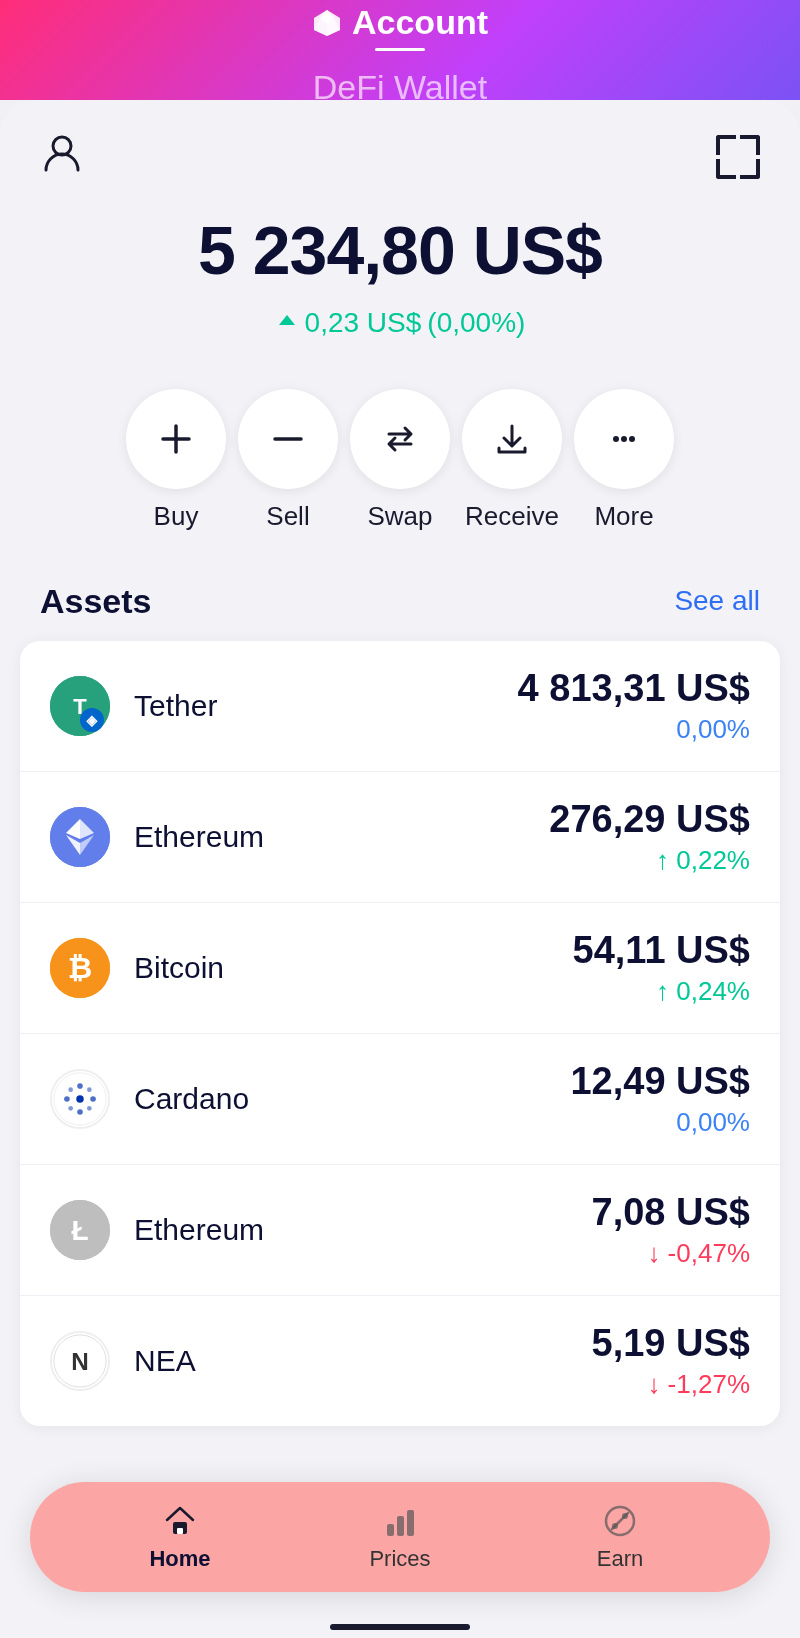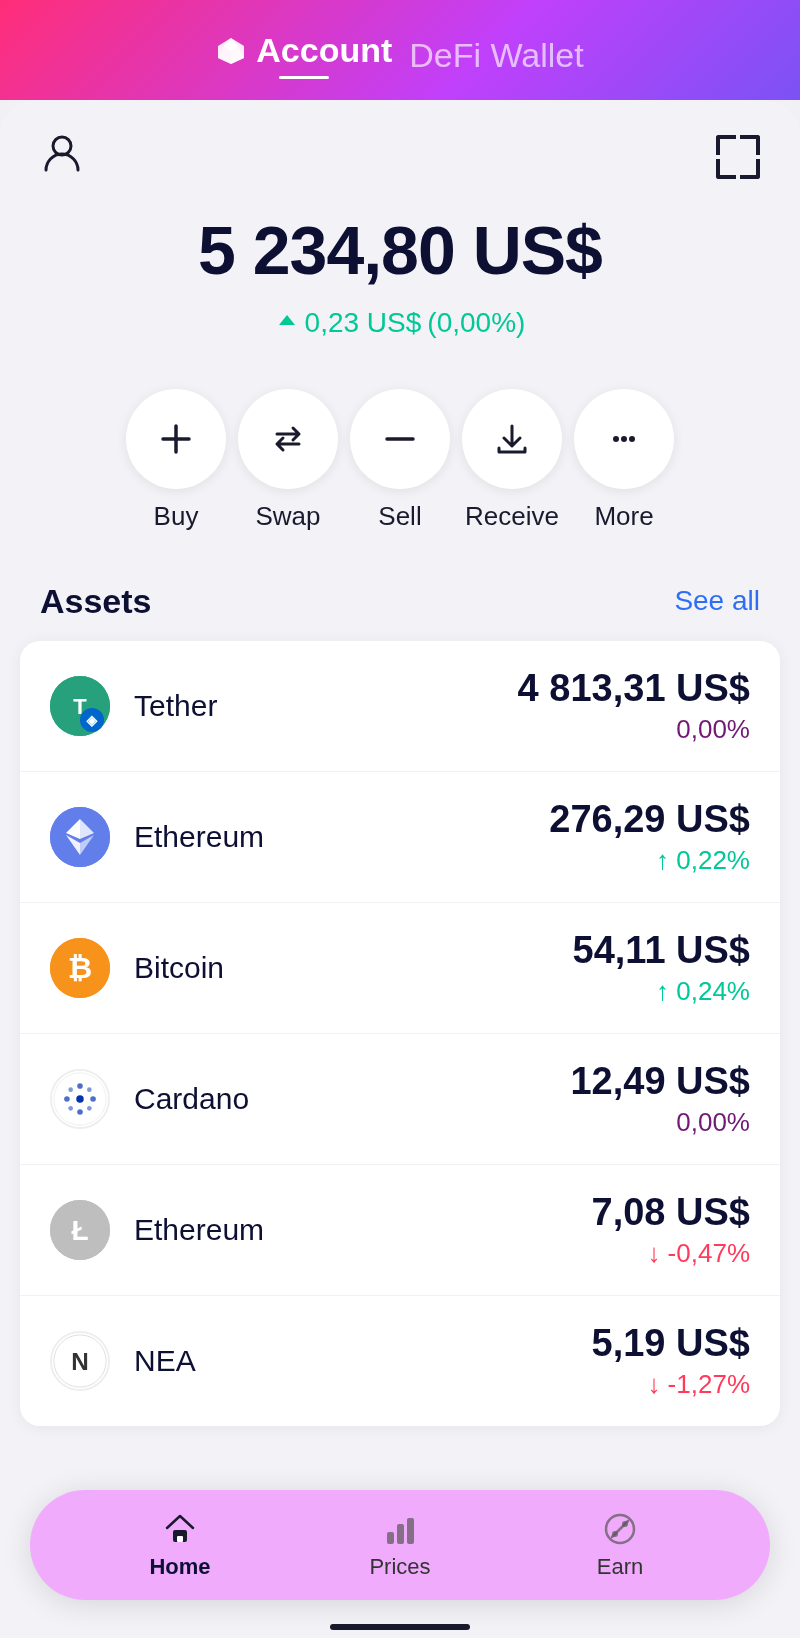--- a/index.html
+++ b/index.html
@@ -16,20 +16,21 @@
     
     .header {
       background: linear-gradient(135deg, #ff2d78 0%, #c040fb 60%, #7b52f5 100%);
       height: 100px;
       display: flex;
       align-items: center;
       justify-content: center;
       gap: 17px;
       position: relative;
       padding-top: 10px;
+      flex-direction: column;
     }
     .header-tab {
       display: flex;
       flex-direction: column;
       align-items: center;
       gap: 6px;
       cursor: pointer;
     }
     .header-tab-label {
       font-size: 34px;
@@ -207,39 +208,39 @@
     .asset-values {
       text-align: right;
     }
     .asset-amount {
       font-size: 38px;
       font-weight: 600;
       color: #0d1033;
     }
     .asset-change {
       font-size: 26px;
-      color: #701a75;
+      color: #3b82f6;
       margin-top: 4px;
     }
     .asset-change.up {
       color: #00c896;
     }
     .asset-change.down {
       color: #ff3b5c;
     }
 
     
     .bottom-nav {
       position: fixed;
-      bottom: 38px;
+      bottom: 46px;
       left: 50%;
       transform: translateX(-50%);
       width: 740px;
       height: 110px;
-      background: #f0abfc;
+      background: #fca5a5;
       border-radius: 55px;
       display: flex;
       align-items: center;
       justify-content: space-around;
       box-shadow: 0 4px 30px rgba(0,0,0,0.12);
       z-index: 100;
       padding: 0 40px;
     }
     .nav-item {
       display: flex;
@@ -372,34 +373,34 @@
           <line x1="21" y1="8" x2="21" y2="34" stroke="#1a1a2e" stroke-width="3.5" stroke-linecap="round"></line>
           <line x1="8" y1="21" x2="34" y2="21" stroke="#1a1a2e" stroke-width="3.5" stroke-linecap="round"></line>
         </svg>
       </div>
       <span class="action-label">Buy</span>
     </div>
 
     <div class="action-item">
       <div class="action-circle">
         <svg width="42" height="42" viewBox="0 0 42 42" fill="none">
+          <line x1="8" y1="21" x2="34" y2="21" stroke="#1a1a2e" stroke-width="3.5" stroke-linecap="round"></line>
+        </svg>
+      </div>
+      <span class="action-label">Sell</span>
+    </div>
+
+    <div class="action-item">
+      <div class="action-circle">
+        <svg width="42" height="42" viewBox="0 0 42 42" fill="none">
           <path d="M10 16h22M26 10l6 6-6 6" stroke="#1a1a2e" stroke-width="3" stroke-linecap="round" stroke-linejoin="round"></path>
           <path d="M32 26H10M16 20l-6 6 6 6" stroke="#1a1a2e" stroke-width="3" stroke-linecap="round" stroke-linejoin="round"></path>
         </svg>
       </div>
       <span class="action-label">Swap</span>
-    </div>
-
-    <div class="action-item">
-      <div class="action-circle">
-        <svg width="42" height="42" viewBox="0 0 42 42" fill="none">
-          <line x1="8" y1="21" x2="34" y2="21" stroke="#1a1a2e" stroke-width="3.5" stroke-linecap="round"></line>
-        </svg>
-      </div>
-      <span class="action-label">Sell</span>
     </div>
 
     <div class="action-item">
       <div class="action-circle">
         <svg width="42" height="42" viewBox="0 0 42 42" fill="none">
           <path d="M21 8v18M13 20l8 8 8-8" stroke="#1a1a2e" stroke-width="3" stroke-linecap="round" stroke-linejoin="round"></path>
           <path d="M8 30v4h26v-4" stroke="#1a1a2e" stroke-width="3" stroke-linecap="round" stroke-linejoin="round"></path>
         </svg>
       </div>
       <span class="action-label">Receive</span>

